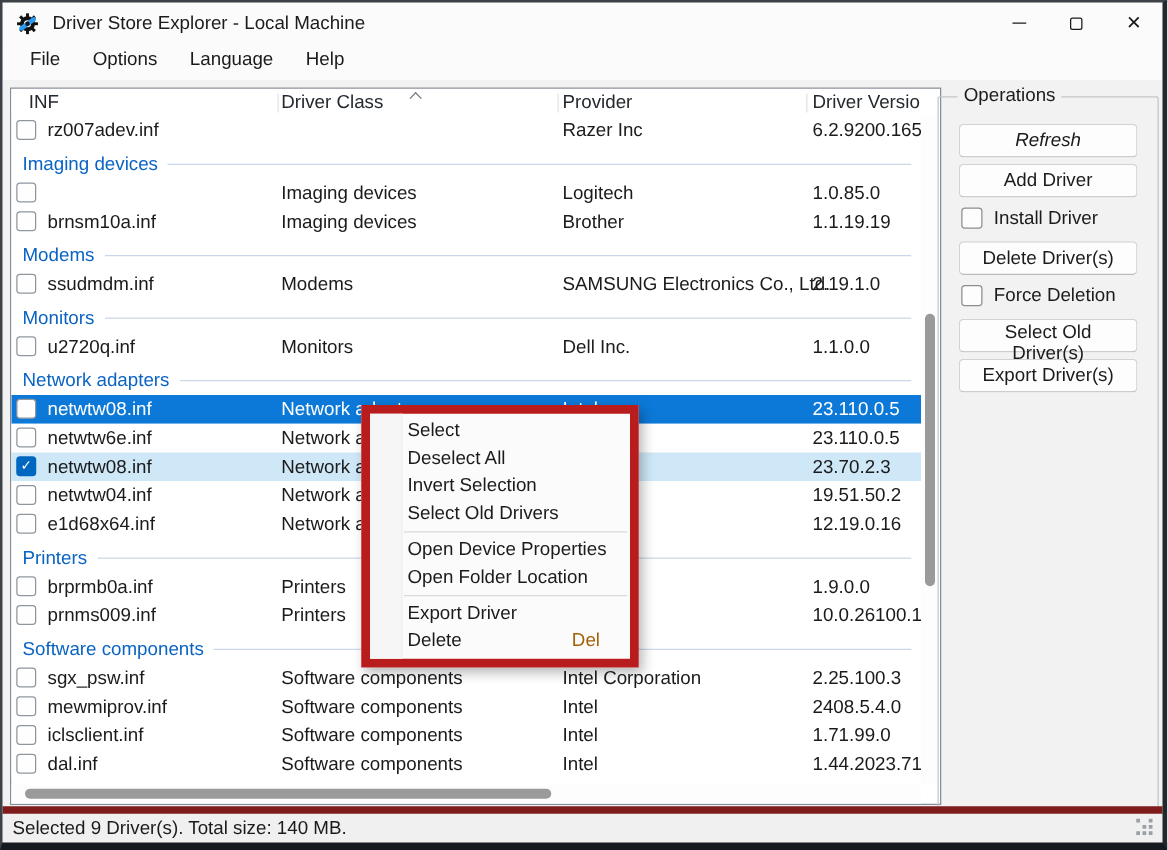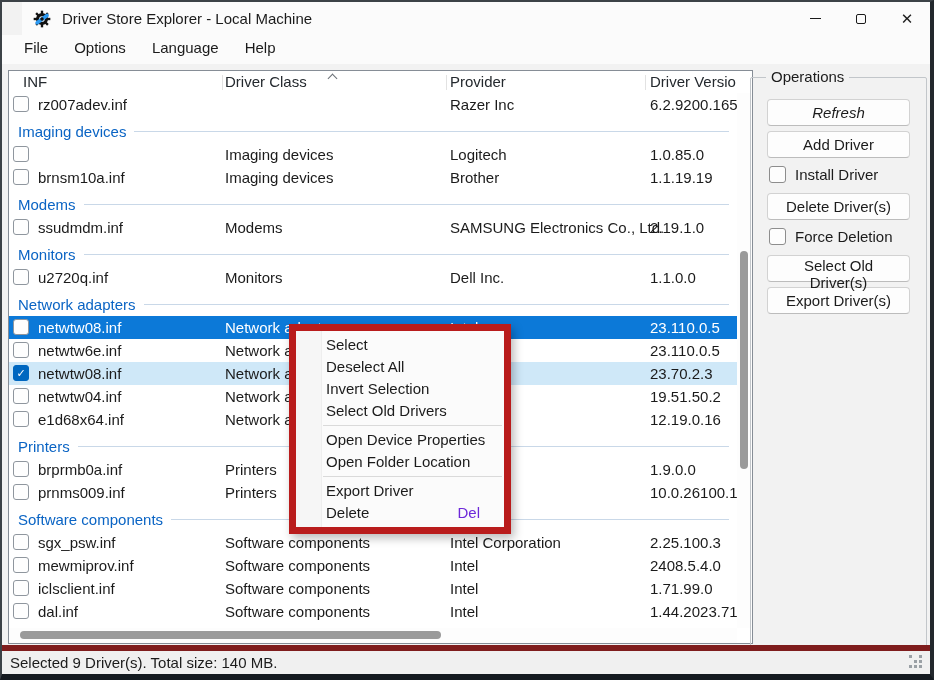--- a/index.html
+++ b/index.html
@@ -9,21 +9,21 @@
     background:#f2f2f2;
     font-family:"Liberation Sans", sans-serif;
     font-size:15px;color:#1b1b1b;
     -webkit-font-smoothing:antialiased;
   }
   .frame{position:absolute;inset:0;pointer-events:none;z-index:200;
     border-top:2px solid #3c4247;border-left:2px solid #3c4247;
     border-right:4px solid #23282d;border-bottom:6px solid #141a20;}
   
   .titlebar{position:absolute;left:2px;top:2px;right:4px;height:33px;background:#fbfbfb;
-    display:flex;align-items:center;margin-left:20px;}
+    display:flex;align-items:center;}
   .app-icon{width:20px;height:20px;margin-left:10px;flex:0 0 auto;}
   .title-text{margin-left:10px;white-space:nowrap;}
   .win-controls{margin-left:auto;display:flex;height:100%;}
   .win-btn{width:46px;height:100%;display:flex;align-items:center;justify-content:center;cursor:default;}
   .glyph-min{width:11px;height:0;border-top:1.5px solid #1a1a1a;}
   .glyph-max{width:10px;height:10px;border:1.5px solid #1a1a1a;border-radius:2px;}
   .glyph-close{font-size:15px;line-height:1;color:#1a1a1a;}
   
   .menubar{position:absolute;left:2px;top:35px;right:4px;height:29px;background:#fbfbfb;
     display:flex;align-items:flex-start;padding-left:9px;}
@@ -53,21 +53,21 @@
   .vthumb{position:absolute;left:3px;width:8px;top:158px;height:218px;background:#9a9a9a;border-radius:4px;}
   .hscroll{position:absolute;left:0;bottom:0;height:15px;right:15px;background:#fdfdfd;}
   .hthumb{position:absolute;top:3px;height:8px;left:11px;width:421px;background:#9a9a9a;border-radius:4px;}
   
   .context-menu{position:absolute;left:289px;top:324px;width:222px;background:#fbfbfb;
     border:7px solid #b91c1c;box-shadow:3px 4px 9px rgba(0,0,0,.28);padding:3px 0;z-index:50;}
   .menu-gutter{position:absolute;left:0;top:0;bottom:0;width:26px;background:#f6f6f6;
     border-right:1px solid #eeeeee;}
   .menu-item{position:relative;height:22px;line-height:22px;padding:0 24px 0 30px;
     display:flex;justify-content:space-between;white-space:nowrap;}
-  .menu-shortcut{color:#6d28d9;}
+  .menu-shortcut{color:#a16207;}
   .menu-sep{height:1px;background:#dadada;margin:3px 2px 3px 27px;}
   
   .groupbox{position:absolute;left:750px;top:77px;width:177px;height:570px;
     border:1px solid #c2c6ca;border-radius:2px;}
   .groupbox-label{position:absolute;left:754px;top:68px;background:#f2f2f2;padding:0 5px;z-index:2;margin-left:12px;}
   .ops{position:absolute;inset:0;padding:21px 0 0 16px;}
   .op-btn{display:block;width:143px;height:27px;margin:5px 0 0 0;background:#fdfdfd;
     border:1px solid #d2d2d2;border-bottom-color:#bcbcbc;border-radius:4px;
     font-family:"Liberation Sans",sans-serif;font-size:15px;color:#1b1b1b;text-align:center;}
   .op-btn:first-child{margin-top:0;font-style:italic;}

